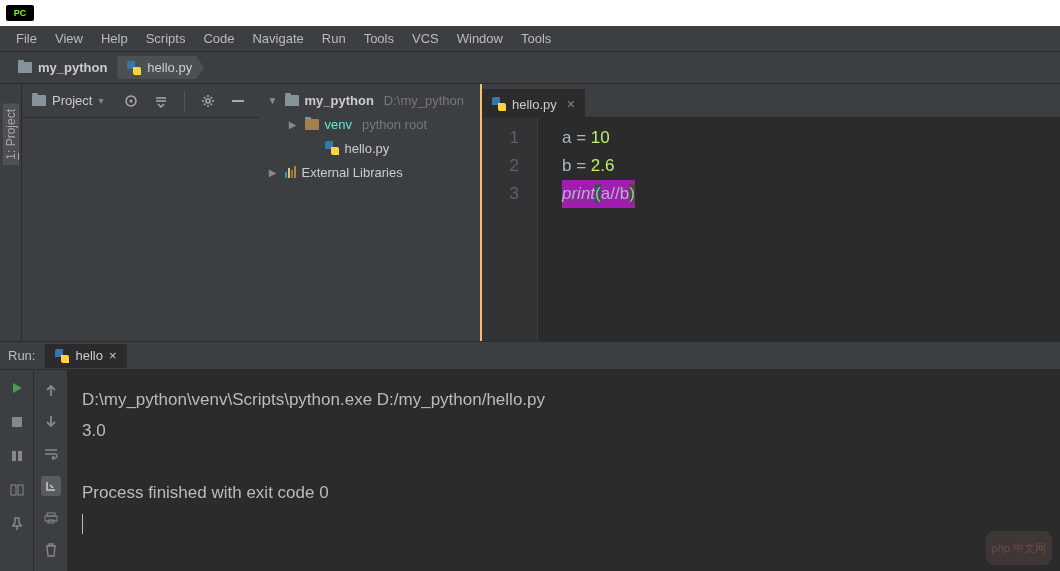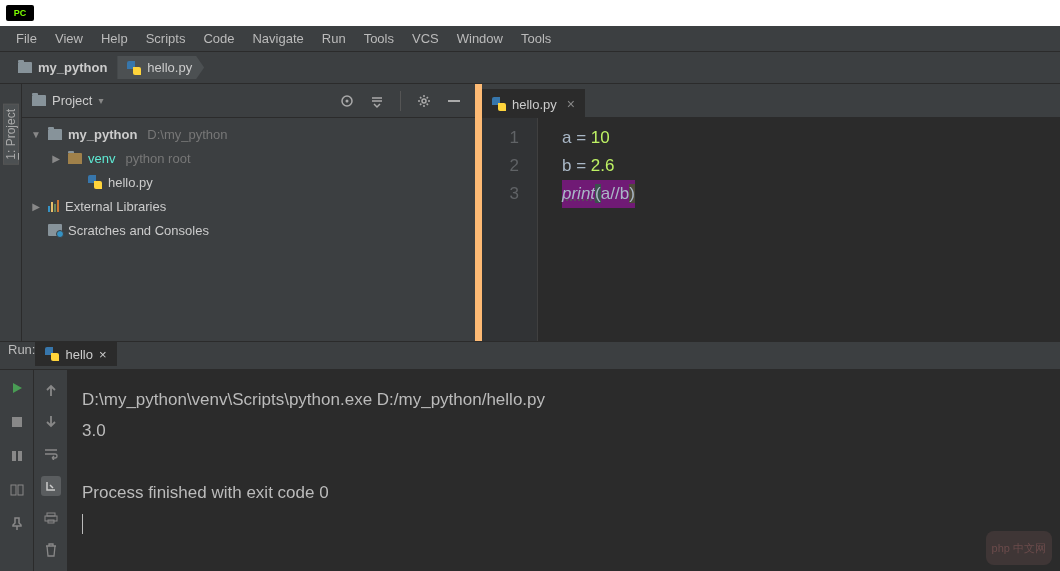--- a/index.html
+++ b/index.html
@@ -21,21 +21,21 @@
   .folder-ico::before { content:''; position:absolute; top:-2px; left:0; width:6px; height:2px; background:#87939a; border-radius:1px 1px 0 0; }
   .py-ico { width: 14px; height: 14px; position: relative; }
   .py-ico::before { content:''; position:absolute; width:8px; height:8px; background:#3776ab; border-radius:2px 0 2px 0; top:0; left:0; }
   .py-ico::after { content:''; position:absolute; width:8px; height:8px; background:#ffd43b; border-radius:0 2px 0 2px; bottom:0; right:0; }
   
   
   .main { display: flex; height: calc(100% - 26px - 26px - 32px - 230px); }
   .sidebar-rail { width: 22px; background: #3c3f41; border-right: 1px solid #2b2b2b; display:flex; flex-direction:column; align-items:center; padding-top:20px; }
   .rail-label { writing-mode: vertical-rl; transform: rotate(180deg); color: #aaa; font-size: 12px; padding: 4px 0; background:#4c5052; border:1px solid #555; }
   
-  .project-panel { width: 460px; background: #3c3f41; border-right: 7px solid #fdba74; display:flex; flex-direction:column; }
+  .project-panel { width: 460px; background: #3c3f41; border-right: 2px solid #fdba74; display:flex; flex-direction:row; }
   .panel-header { height: 34px; background: #3c3f41; border-bottom: 1px solid #2b2b2b; display:flex; align-items:center; padding:0 10px; gap:8px; }
   .panel-header .title { display:flex; align-items:center; gap:6px; color:#ccc; }
   .panel-header .spacer { flex:1; }
   .panel-header .ico-btn { width:22px; height:22px; display:flex; align-items:center; justify-content:center; color:#aaa; cursor:pointer; }
   .divider-v { width:1px; height:20px; background:#555; margin:0 4px; }
   
   .tree { padding: 4px 0; overflow:auto; flex:1; }
   .tree-row { display:flex; align-items:center; height:24px; padding:0 8px; gap:6px; cursor:pointer; }
   .tree-arrow { width:12px; color:#888; font-size:10px; text-align:center; }
   .tree-row .dim { color:#777; margin-left:4px; }
@@ -48,25 +48,25 @@
   
   .editor { flex:1; background:#2b2b2b; display:flex; flex-direction:column; }
   .tabbar { height:34px; background:#3c3f41; display:flex; align-items:flex-end; border-bottom:1px solid #2b2b2b; }
   .tab { background:#515658; height:28px; display:flex; align-items:center; padding:0 10px; gap:6px; color:#ccc; border-top:2px solid transparent; }
   .tab.active { background:#2b2b2b; }
   .tab .close-x { color:#888; font-size:14px; cursor:pointer; margin-left:4px; }
   .code-area { flex:1; display:flex; font-family:"Consolas","Monaco",monospace; font-size:17px; }
   .gutter { width:56px; background:#313335; color:#606366; text-align:right; padding:6px 18px 0 0; border-right:1px solid #404040; line-height:28px; }
   .code { padding:6px 0 0 24px; line-height:28px; color:#a9b7c6; position:relative; }
   .code .op { color:#a9b7c6; } .code .num { color:#bef264; } .code .fn { color:#a9b7c6; font-style:italic; text-decoration: underline dotted #555; } .code .paren-hl { background:#3b514d; } .code .caret-bg { background:#4e4a3b; }
-  .code-line.active { background:#701a75; }
+  .code-line.active { background:#a21caf; }
   
   
   .run-window { height:230px; border-top:1px solid #2b2b2b; background:#2b2b2b; display:flex; flex-direction:column; }
-  .run-header { height:28px; background:#3c3f41; display:flex; align-items:flex-start; border-bottom:1px solid #2b2b2b; padding:0 8px; }
+  .run-header { height:28px; background:#3c3f41; display:flex; align-items:center; border-bottom:1px solid #2b2b2b; padding:0 8px; gap:10px; }
   .run-header .label { color:#bbb; }
   .run-tab { background:#2b2b2b; height:24px; display:flex; align-items:center; padding:0 10px; gap:6px; color:#ccc; }
   .run-body { flex:1; display:flex; }
   .run-gutter1 { width:34px; background:#3c3f41; display:flex; flex-direction:column; align-items:center; padding-top:8px; gap:14px; border-right:1px solid #2b2b2b; }
   .run-gutter2 { width:34px; background:#3c3f41; display:flex; flex-direction:column; align-items:center; padding-top:10px; gap:12px; border-right:1px solid #2b2b2b; }
   .gbtn { width:20px; height:20px; display:flex; align-items:center; justify-content:center; color:#aaa; cursor:pointer; }
   .gbtn.sel { background:#5a5d5f; border-radius:3px; }
   .play { color:#499c54; }
   .console { flex:1; font-family:"Consolas","Monaco",monospace; font-size:17px; color:#bbb; padding:14px 14px; line-height:30px; white-space:pre; position:relative; }
   .cursor { display:inline-block; width:1px; height:20px; background:#bbb; vertical-align:middle; }
@@ -164,25 +164,20 @@
       <div class="tree-row">
         <span class="tree-arrow">▶</span>
         <span class="lib-ico">
             <span></span>
             <span></span>
             <span></span>
             <span></span>
           </span>
         <span style="color:#ccc">External Libraries</span>
       </div>
-      <div class="tree-row">
-        <span class="tree-arrow"></span>
-        <span class="scratch-ico"></span>
-        <span style="color:#ccc">Scratches and Consoles</span>
-      </div>
     </div>
   </div>
 
   <div class="editor">
     <div class="tabbar">
       <div class="tab active">
         <span class="py-ico"></span>
         <span>hello.py</span>
         <span class="close-x">×</span>
       </div>

